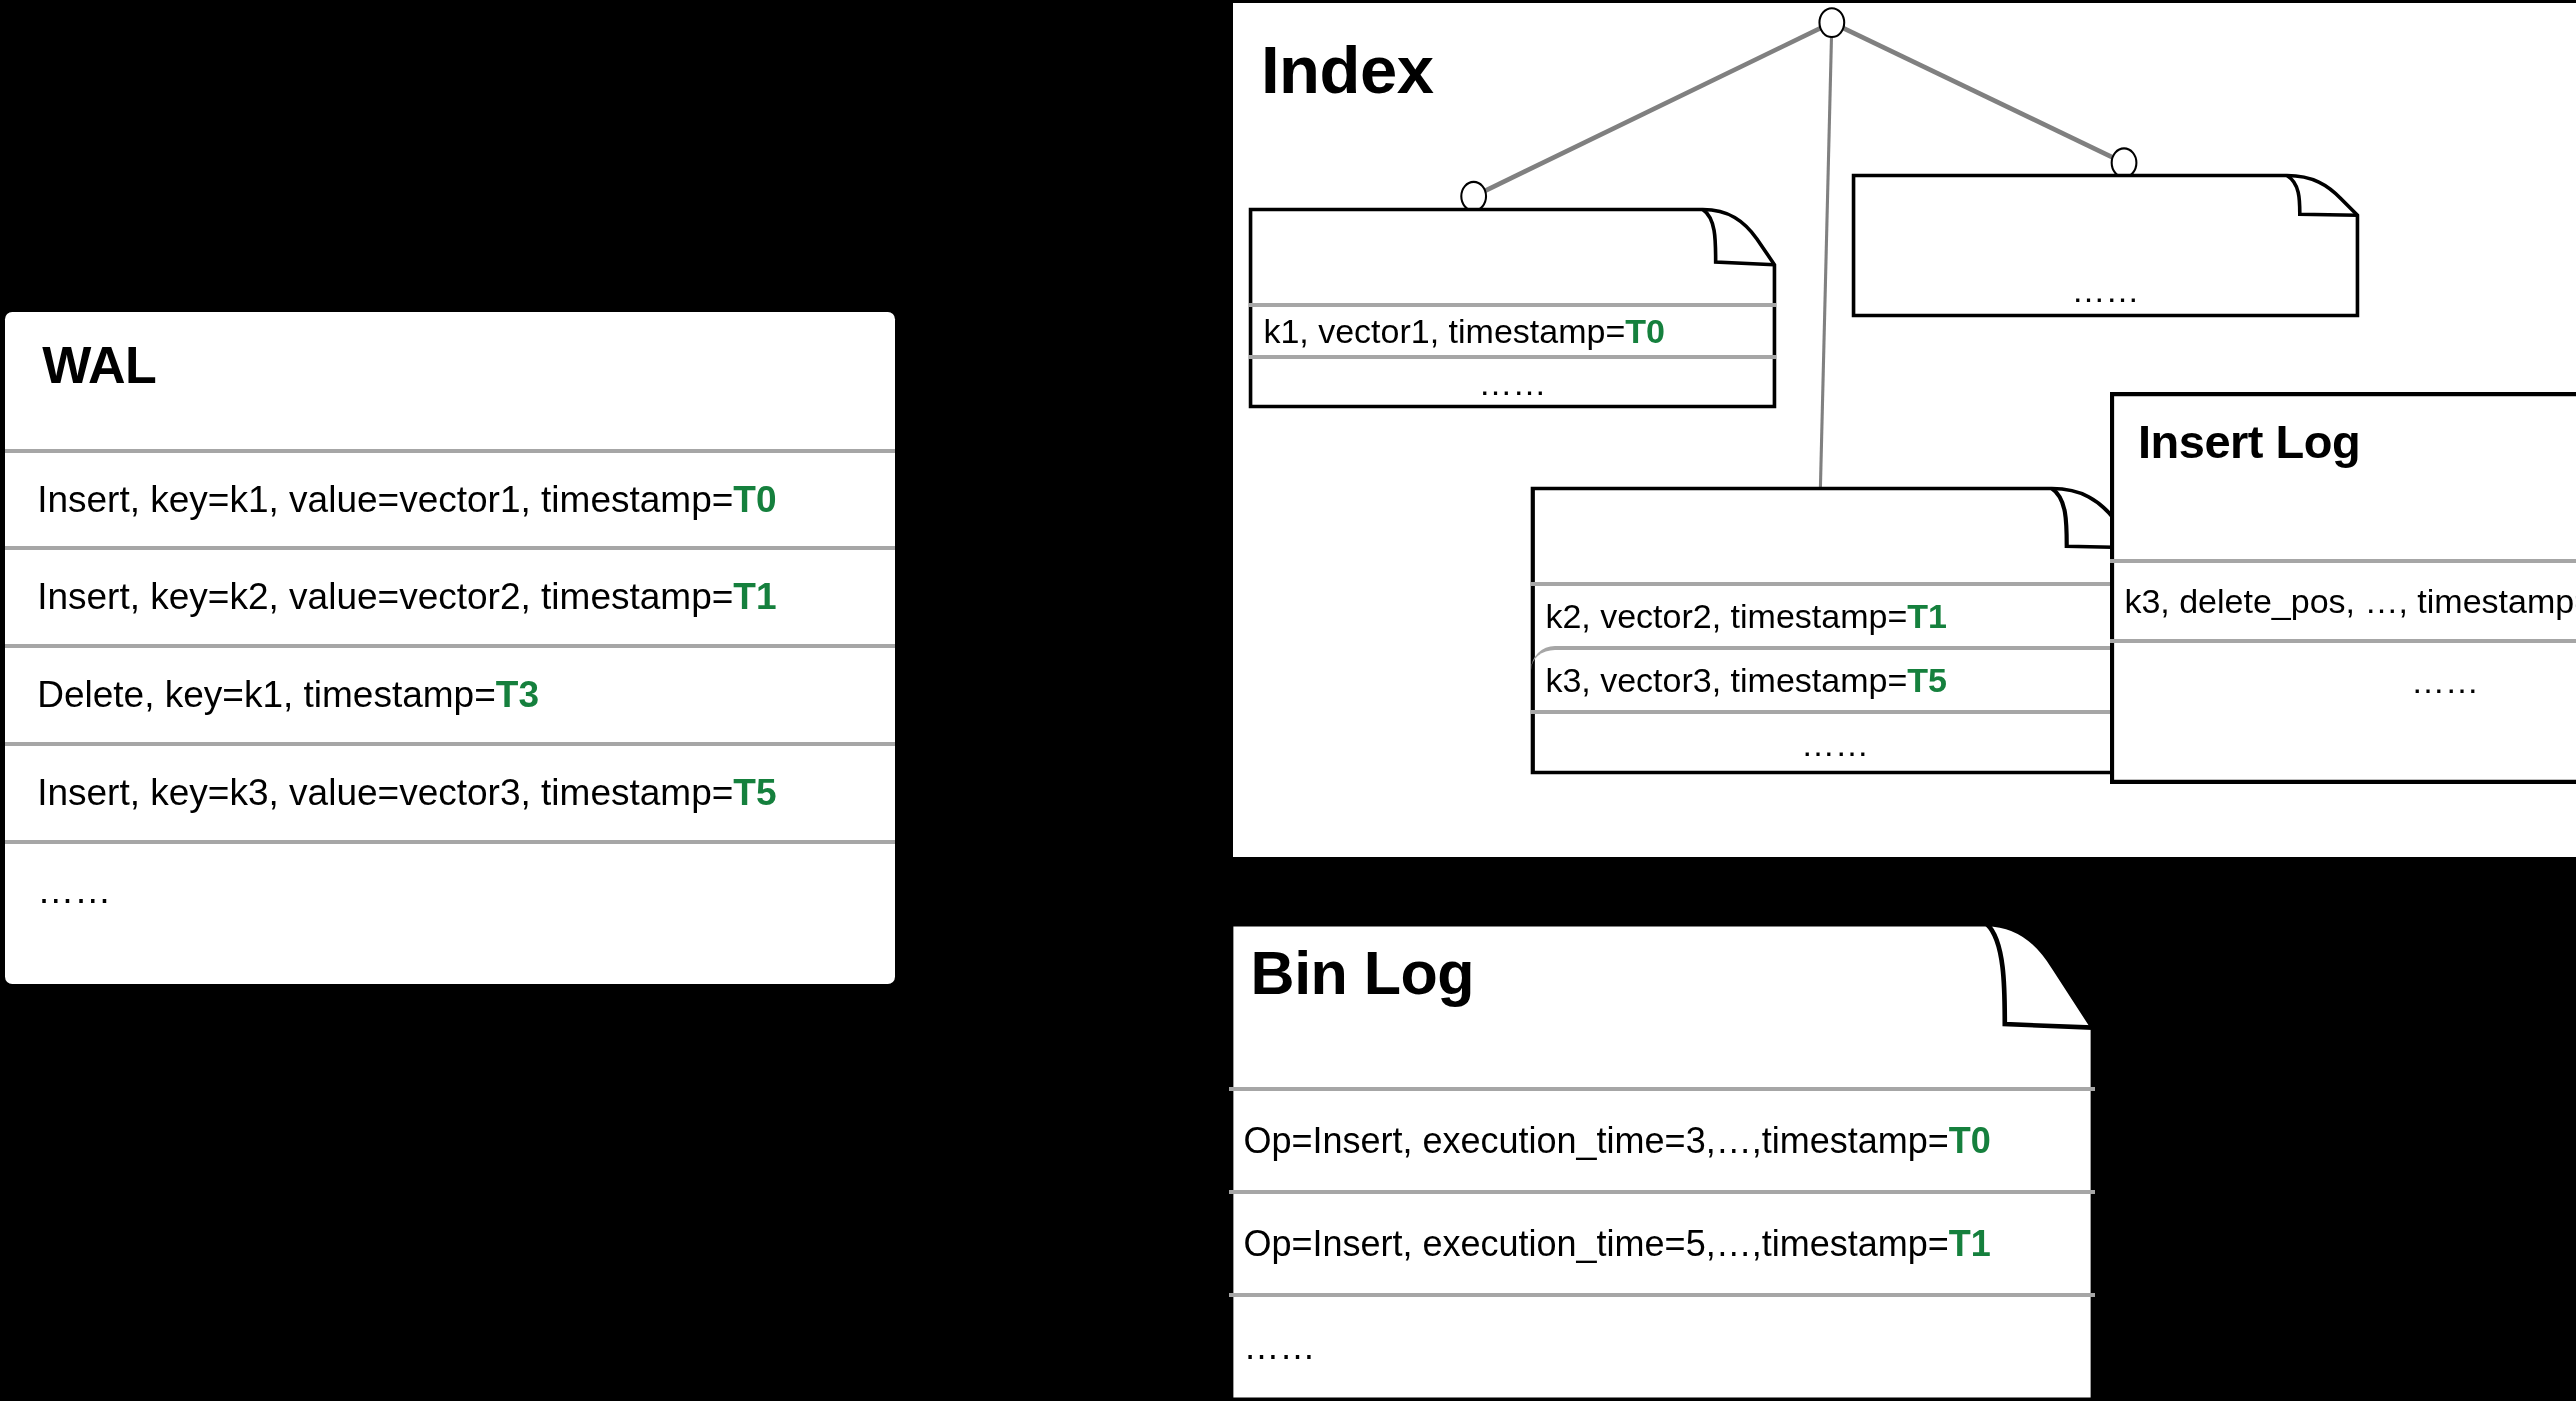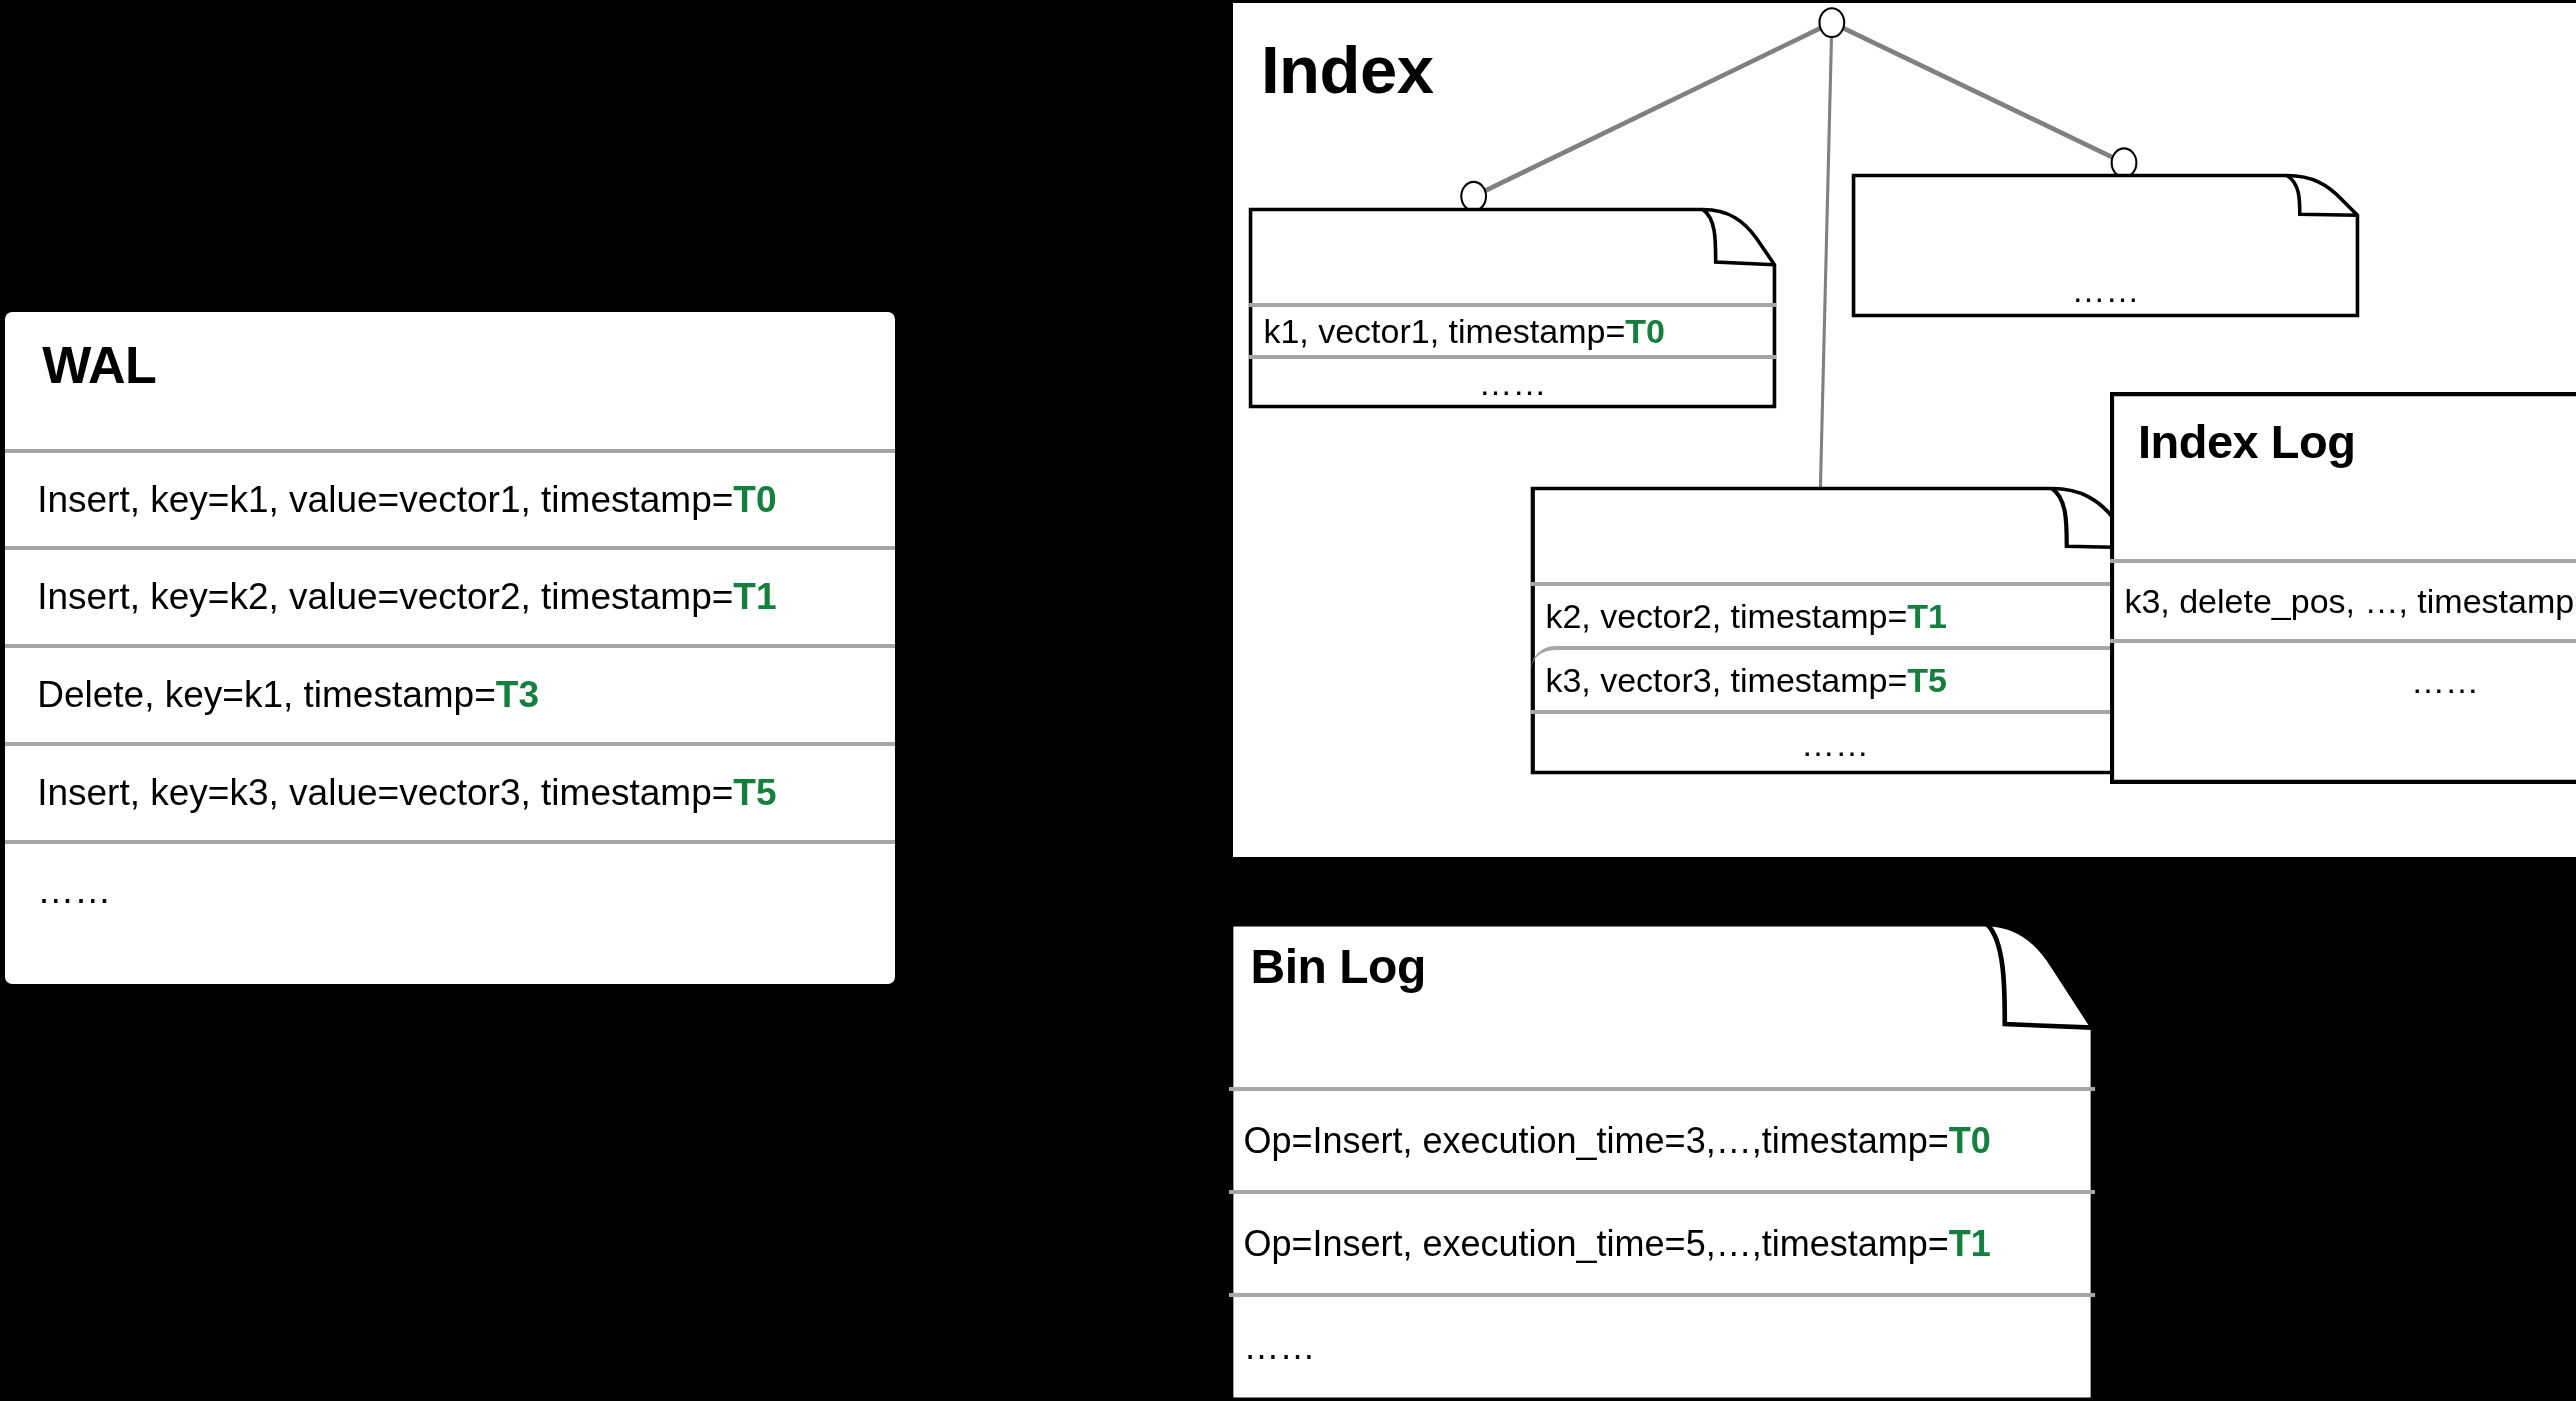--- a/index.html
+++ b/index.html
@@ -147,21 +147,21 @@
     line-height: 1;
     z-index: 3;
   }
 
   
   #bin-log { left: 1229px; top: 922px; width: 866px; height: 480px; }
   #bin-log-title {
     position: absolute;
     left: 21.6px;
     top: 20.6px;
-    font-size: 48px;
+    font-size: 61px;
     line-height: 1;
     z-index: 3;
   }
 
   .node-circle { fill: #ffffff; stroke: #000000; stroke-width: 4; }
   .tree-edge   { stroke: #808080; stroke-width: 9; fill: none; }
   .tree-edge-thin { stroke: #808080; stroke-width: 6; fill: none; }
 </style>
 </head>
 <body>
@@ -248,21 +248,21 @@
         <span class="rtxt mid">……</span>
       </div>
     </div>
 </div>
 
 <div class="doc" id="delete-log">
   <svg class="doc-svg" viewBox="0 0 1300 760" preserveAspectRatio="none">
     <path d="M4,4 H1105 C1160,4 1195,32 1225,74 L1296,152 V756 H4 Z" fill="#ffffff" stroke="#000000" stroke-width="8"></path>
     <path d="M1105,4 C1135,28 1135,95 1135,148 L1296,152" fill="none" stroke="#000000" stroke-width="8"></path>
   </svg>
-  <div class="panel-title" id="delete-log-title">Index Log</div>
+  <div class="panel-title" id="delete-log-title">Insert Log</div>
   <div class="doc-rows">
       <div class="doc-row" style="top: 167px; height: 80px;">
         <span class="rtxt left">k3, delete_pos, …, timestamp=</span>
       </div>
       <div class="doc-row" style="top: 247px; height: 80px;">
         <span class="rtxt mid">……</span>
       </div>
     </div>
 </div>
 

